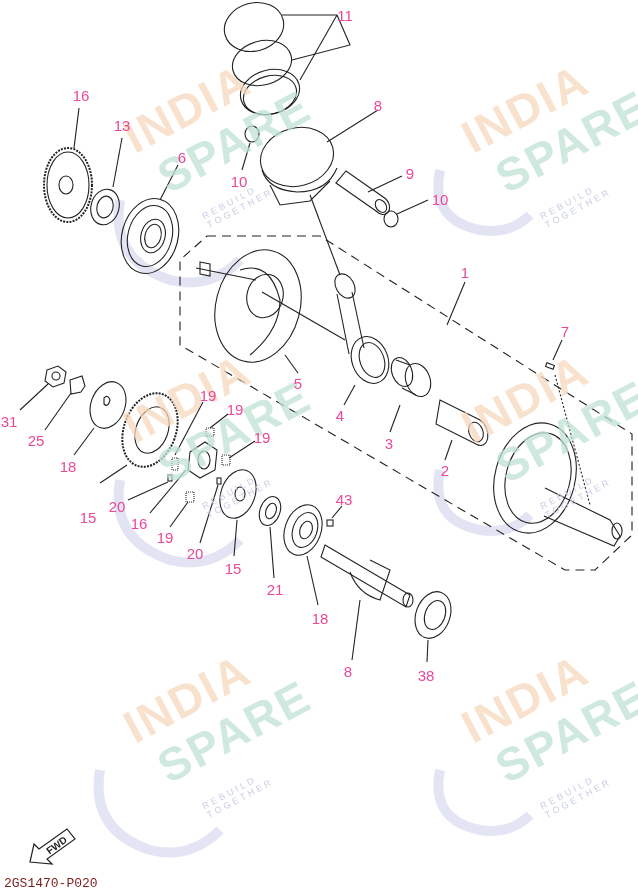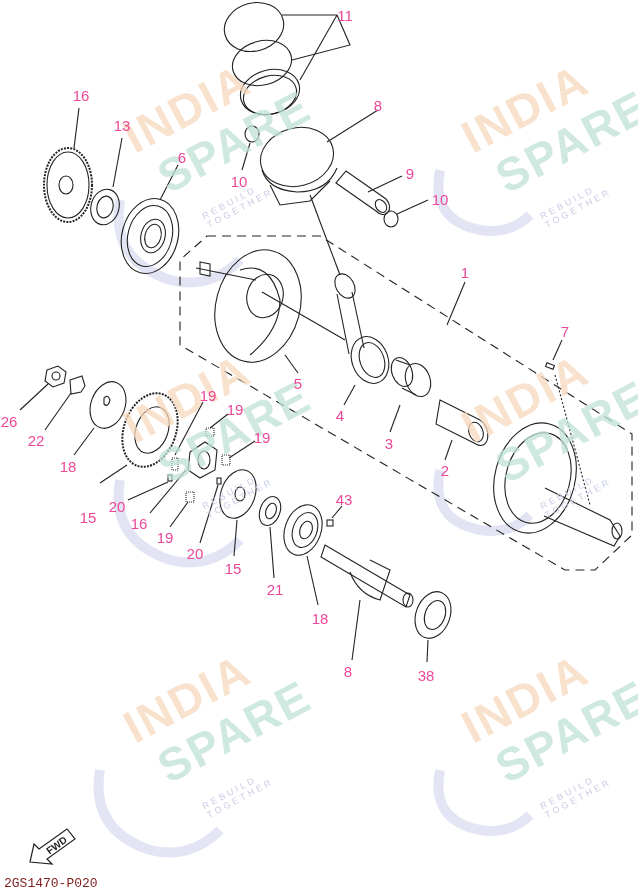--- a/index.html
+++ b/index.html
@@ -263,17 +263,17 @@
     <div class="callout" style="left: 208px; top: 395px;">19</div>
     <div class="callout" style="left: 235px; top: 409px;">19</div>
     <div class="callout" style="left: 262px; top: 437px;">19</div>
     <div class="callout" style="left: 165px; top: 537px;">19</div>
     <div class="callout" style="left: 117px; top: 506px;">20</div>
     <div class="callout" style="left: 195px; top: 553px;">20</div>
     <div class="callout" style="left: 275px; top: 589px;">21</div>
     <div class="callout" style="left: 426px; top: 675px;">38</div>
     <div class="callout" style="left: 320px; top: 618px;">18</div>
     <div class="callout" style="left: 344px; top: 499px;">43</div>
-    <div class="callout" style="left: 36px; top: 440px;">22</div>
-    <div class="callout" style="left: 9px; top: 421px;">26</div>
+    <div class="callout" style="left: 36px; top: 440px;">25</div>
+    <div class="callout" style="left: 9px; top: 421px;">31</div>
   </div>
 
 <div class="code">2GS1470-P020</div>
 
 </body></html>

